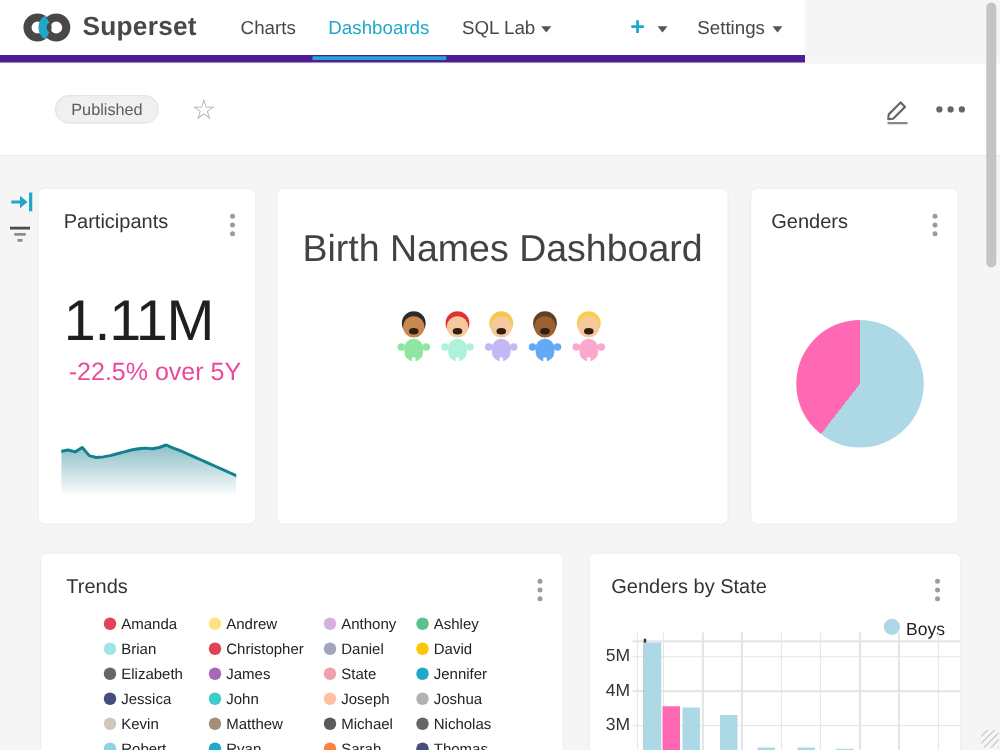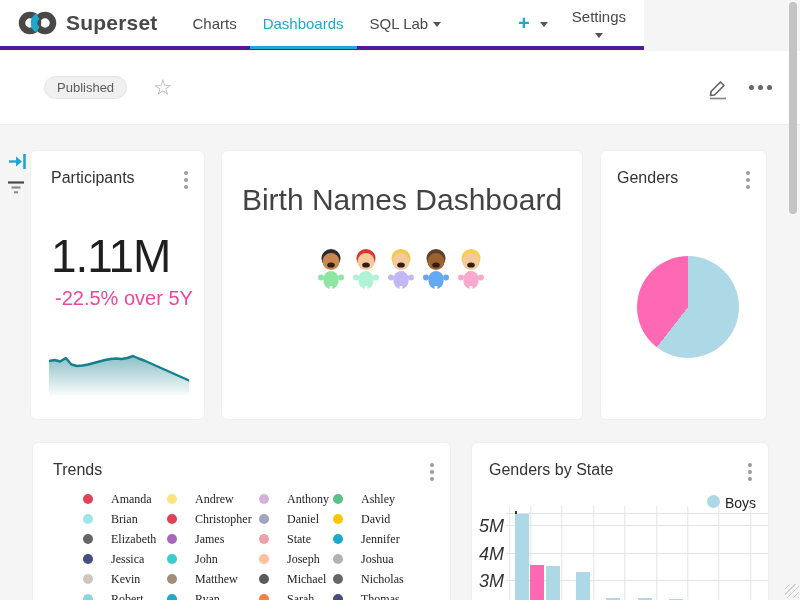--- a/index.html
+++ b/index.html
@@ -1,33 +1,33 @@
 <!DOCTYPE html>
 <html style="--accent: #20A7C9;"><head>
 <meta charset="utf-8">
 <style>
   * { margin:0; padding:0; box-sizing:border-box; }
   html,body { width:800px; height:600px; overflow:hidden; }
   body { font-family:"Liberation Sans", sans-serif; background:#F5F5F5; position:relative; color:#333; }
 
   
   .nav { position:absolute; left:0; top:0; width:644px; height:50px; background:#fff;
-         border-bottom:4px solid #4c1d95; display:flex; align-items:center; padding:0 18px; }
+         border-bottom:6px solid #4c1d95; display:flex; align-items:center; padding:0 18px; }
   .logo { display:flex; align-items:center; gap:8px; margin-right:22px; }
   .logo-text { font-size:21px; font-weight:bold; color:#484848; letter-spacing:.2px; }
   .nav-items { display:flex; height:50px; }
   .nav-item { display:flex; align-items:center; gap:5px; padding:0 13px; height:50px;
               font-size:15px; color:#484848; cursor:pointer; position:relative; }
   .nav-item.active { color:var(--accent); }
   .nav-item.active::after { content:""; position:absolute; left:0; right:0; bottom:-1px; height:3px; background:var(--accent); }
   .nav-right { margin-left:auto; display:flex; align-items:center; gap:10px; }
   .plus-btn { color:var(--accent); font-size:20px; font-weight:bold; line-height:1; cursor:pointer; }
   .caret { width:0; height:0; border-left:4px solid transparent; border-right:4px solid transparent;
            border-top:5px solid #555; display:inline-block; margin-top:2px; }
-  .settings { font-size:15px; color:#484848; display:flex; align-items:center; gap:6px; cursor:pointer; margin-left:14px;flex-direction:column; }
+  .settings { font-size:15px; color:#484848; display:flex; align-items:center; gap:6px; cursor:pointer; margin-left:14px; }
 
   
   .page-header { position:absolute; left:0; top:51px; width:800px; height:74px; background:#fff;
                  border-bottom:1px solid #EDEDED; display:flex; align-items:center; padding:0 28px; }
   .dash-title { font-size:27px; font-weight:500; color:#383838; }
   .badge { margin-left:16px; background:#F0F0F0; border:1px solid #E4E4E4; color:#5C5C5C;
            font-size:13px; padding:3px 12px; border-radius:12px; }
   .star { margin-left:26px; font-size:22px; color:#ABABAB; cursor:pointer; line-height:1; }
   .header-icons { margin-left:auto; display:flex; align-items:center; gap:18px; }
   .dots-h { display:flex; gap:4px; cursor:pointer; }
@@ -56,36 +56,36 @@
   .baby { width:34px; height:50px; }
 
   
   #card-genders { left:600px; top:150px; width:167px; height:270px; }
   .pie { position:absolute; left:36px; top:105px; width:102px; height:102px; border-radius:50%; }
 
   
   #card-trends { left:32px; top:442px; width:419px; height:170px; }
   .lg-grid { position:absolute; left:50px; top:46px; display:grid;
              grid-template-columns:84px 92px 74px auto; grid-auto-rows:20px; }
-  .lg-item { display:flex; align-items:center; gap:18px; font-size:12px; color:#222; cursor:pointer;font-family:Liberation Serif, serif; }
+  .lg-item { display:flex; align-items:center; gap:4px; font-size:12px; color:#222; cursor:pointer; }
   .lg-dot { width:10px; height:10px; border-radius:50%; flex:0 0 10px; }
 
   
   #card-gbs { left:471px; top:442px; width:298px; height:170px; }
   .gbs-legend { position:absolute; top:52px; right:12px; display:flex; align-items:flex-start; gap:5px;
                 font-size:14px; color:#222; cursor:pointer; }
   .gbs-legend .lg-dot { width:13px; height:13px; flex-basis:13px; }
   .plot { position:absolute; left:34px; top:63px; width:272px; height:95px;
           background-image:
             repeating-linear-gradient(to bottom, #E4E4E4 0 1px, transparent 1px 27.5px),
             repeating-linear-gradient(to right,  #E4E4E4 0 1px, transparent 1px 31.4px);
           background-position: 0 19px, 24.3px 0; }
   .axis-y { position:absolute; left:9px; top:5px; width:2px; height:90px; background:#333; }
   .bar { position:absolute; width:14px; }
-  .ytick { position:absolute; width:26px; left:6px; text-align:right; font-size:18px; color:#333;font-style:italic; }
+  .ytick { position:absolute; width:26px; left:6px; text-align:right; font-size:14px; color:#333; }
 
   
   .scroll-thumb { position:absolute; left:789px; top:2px; width:8px; height:212px;
                   background:#C4C4C4; border-radius:4px; }
   .resize-handle { position:absolute; left:785px; top:584px; width:14px; height:14px; cursor:nwse-resize;
                    background:repeating-linear-gradient(135deg, transparent 0 3px, #CFCFCF 3px 4px); }
 </style>
 </head>
 <body>
 

